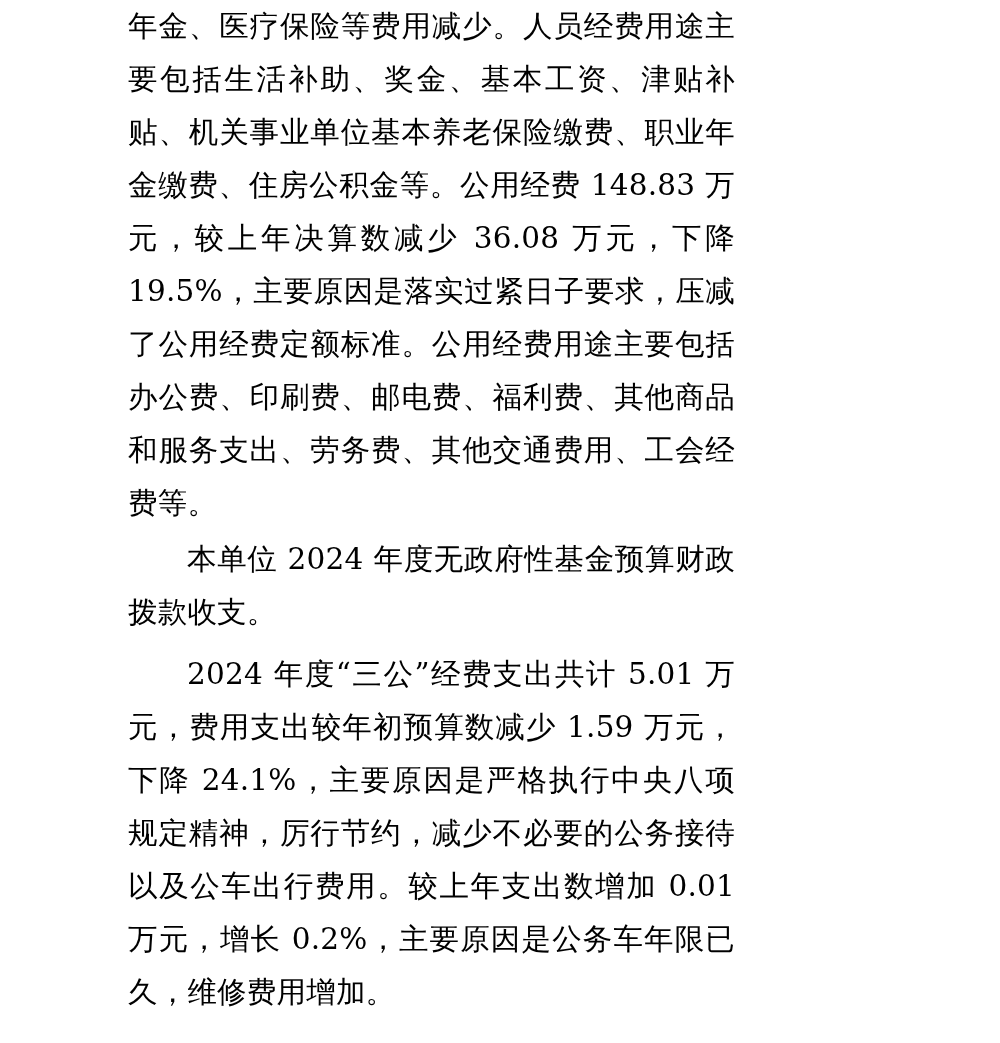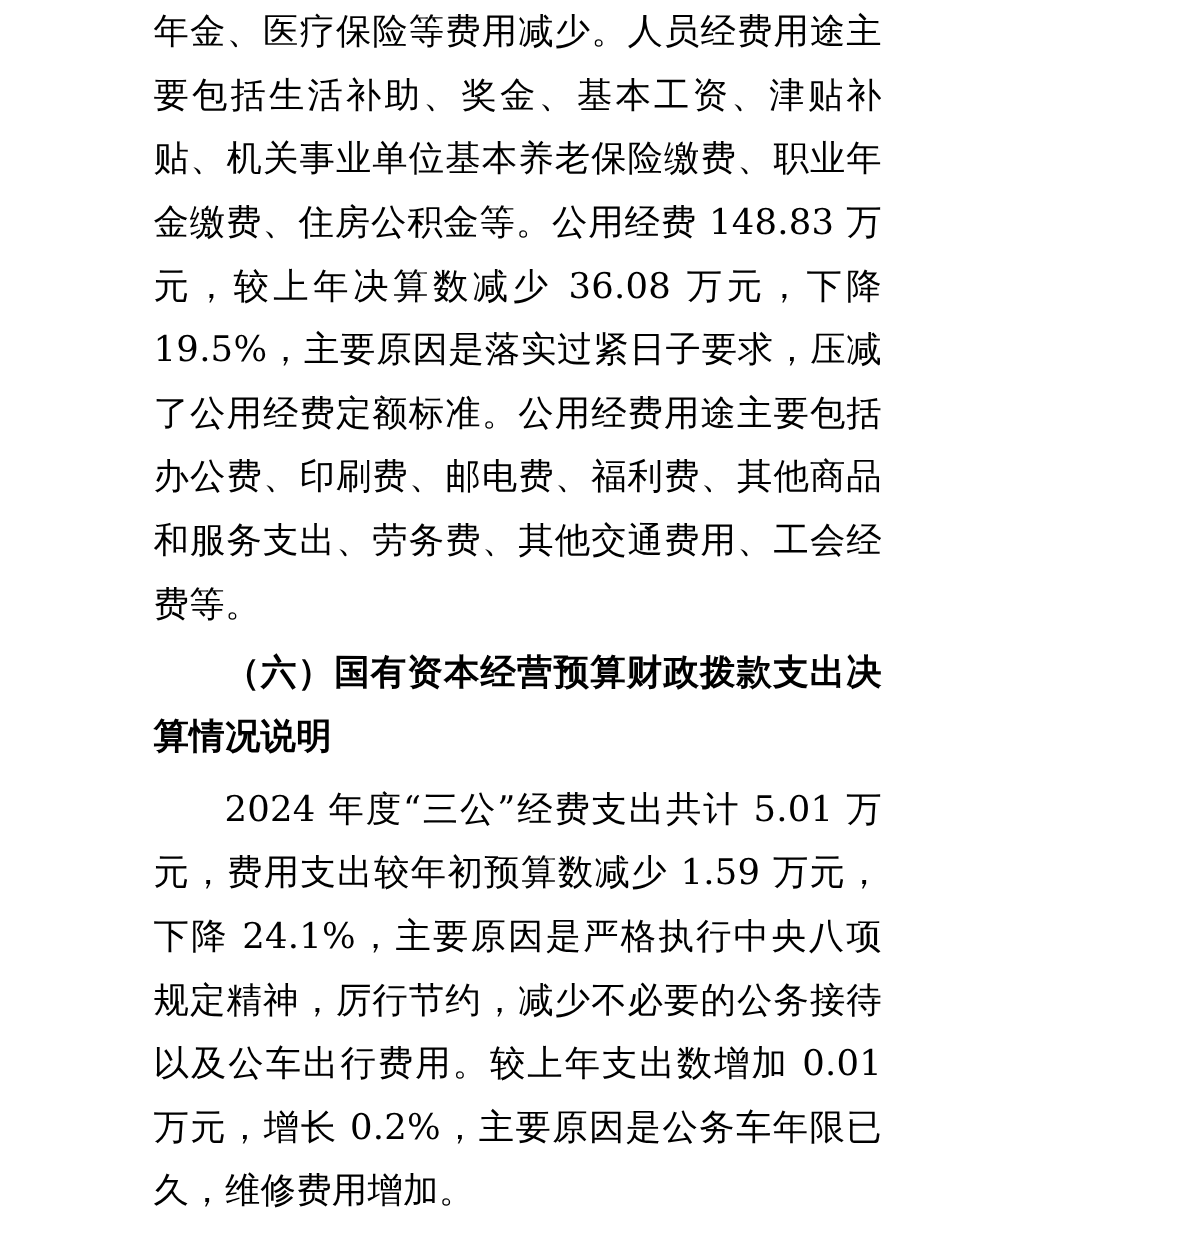--- a/index.html
+++ b/index.html
@@ -57,22 +57,22 @@
 </head>
 <body>
 
 <div class="page">
   <div class="doc-body">
 
     <p class="flat">年金、医疗保险等费用减少。人员经费用途主要包括生活补助、奖金、基本工资、津贴补贴、机关事业单位基本养老保险缴费、职业年金缴费、住房公积金等。公用经费 148.83 万元，较上年决算数减少 36.08 万元，下降 19.5%，主要原因是落实过紧日子要求，压减了公用经费定额标准。公用经费用途主要包括办公费、印刷费、邮电费、福利费、其他商品和服务支出、劳务费、其他交通费用、工会经费等。</p>
 
     <div class="spacer-xs"></div>
 
+    <p class="para">本单位 2024 年度无政府性基金预算财政拨款收支。</p>
 
-    <p class="heading">（六）国有资本经营预算财政拨款支出决算情况说明</p>
 
 
     <div class="spacer-sm"></div>
 
     <div class="spacer-xs"></div>
 
     <p class="para">2024 年度“三公”经费支出共计 5.01 万元，费用支出较年初预算数减少 1.59 万元，下降 24.1%，主要原因是严格执行中央八项规定精神，厉行节约，减少不必要的公务接待以及公车出行费用。较上年支出数增加 0.01 万元，增长 0.2%，主要原因是公务车年限已久，维修费用增加。</p>
 
   </div>
 </div>

